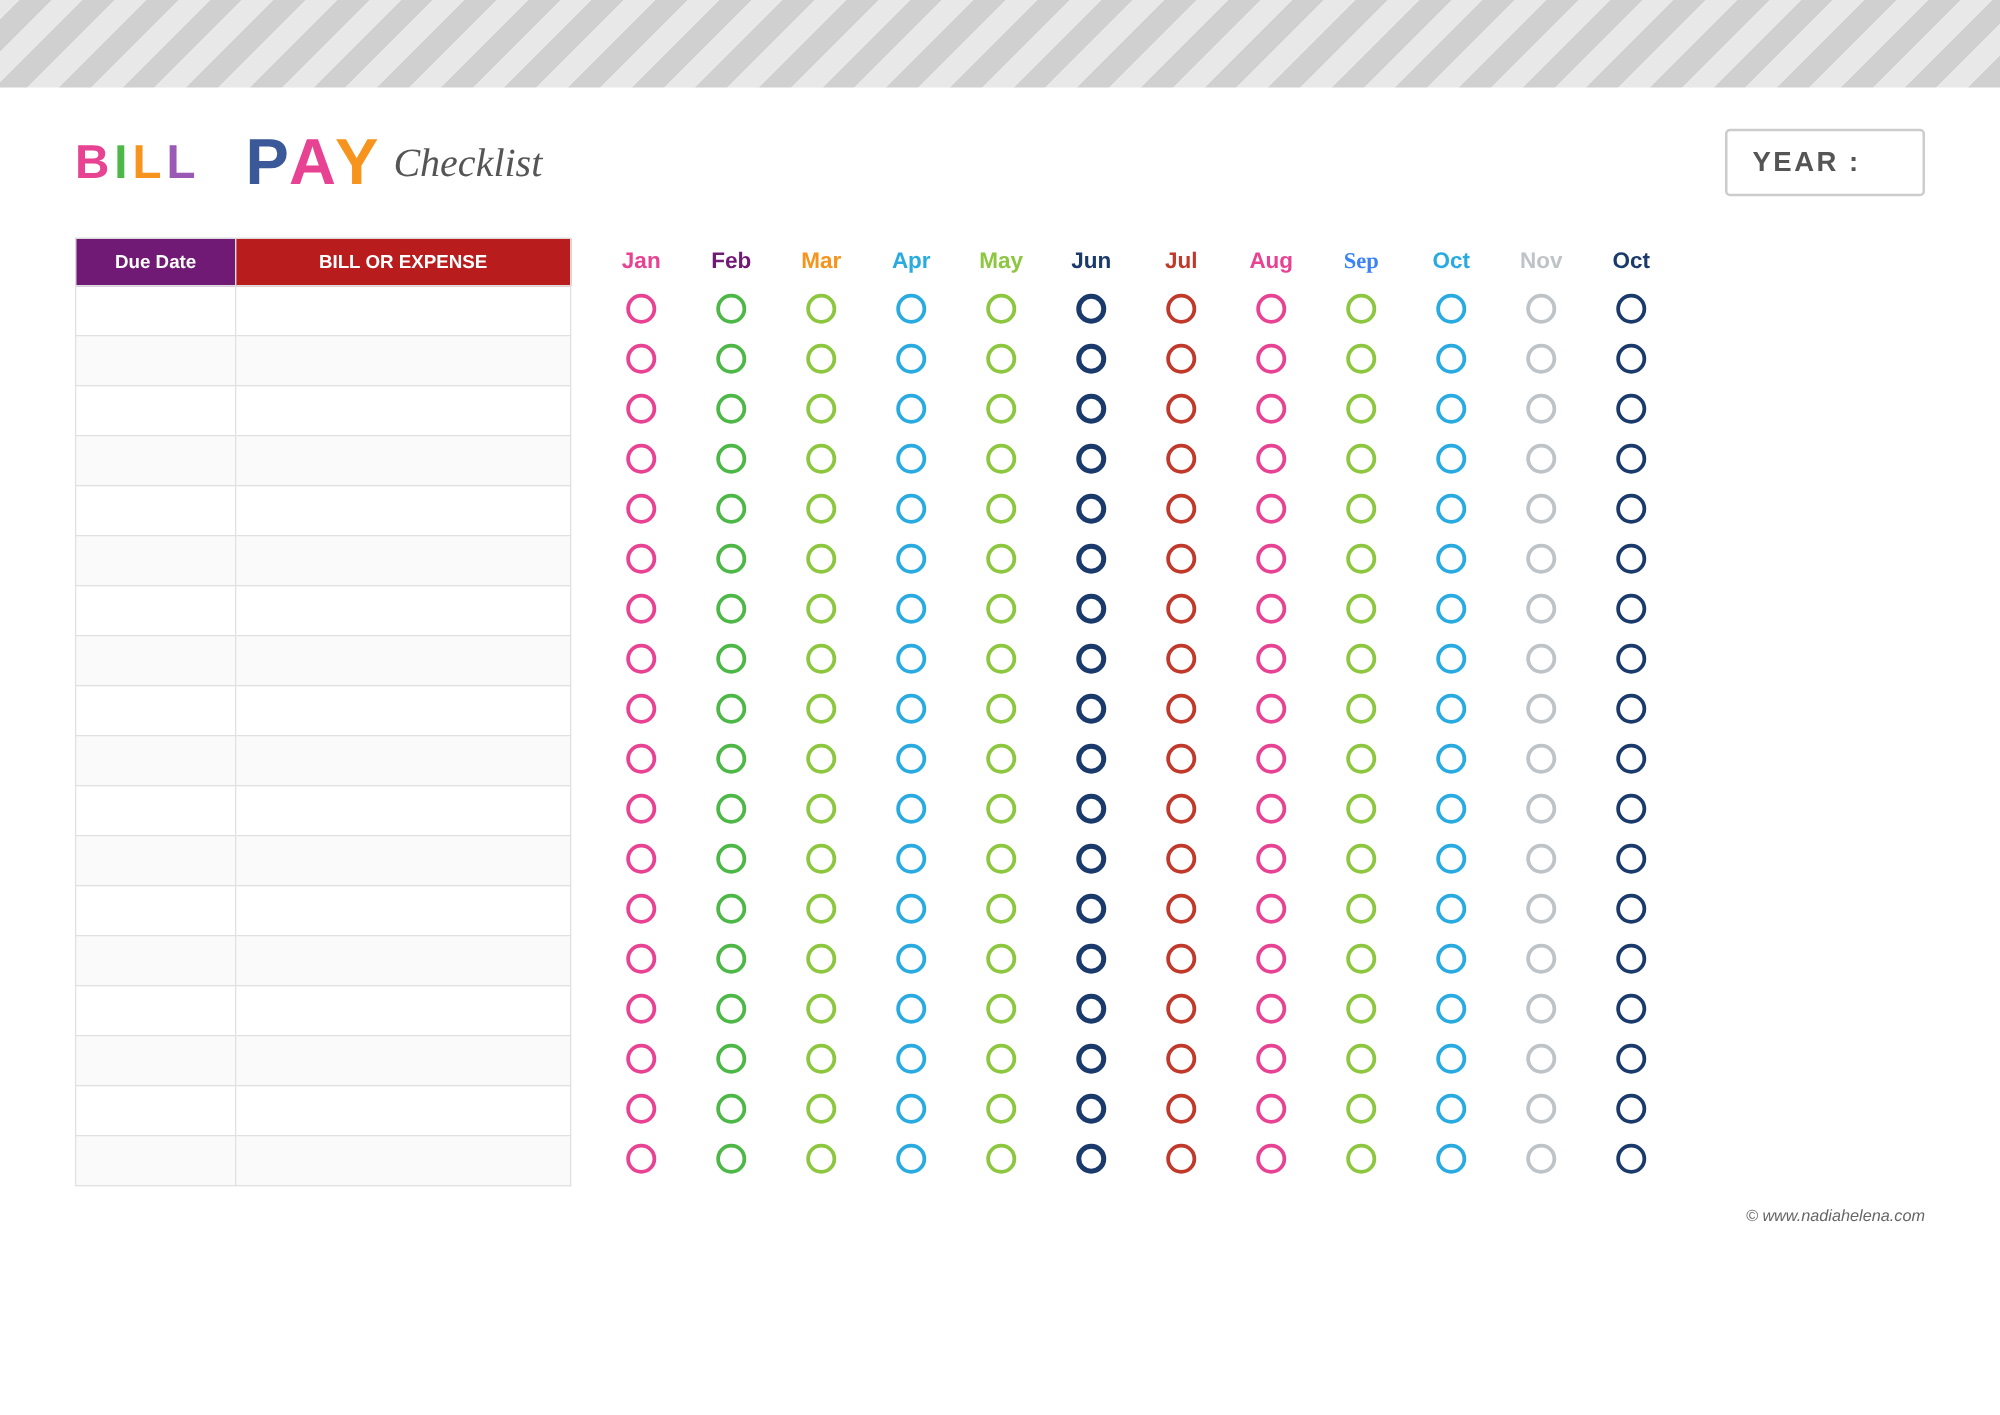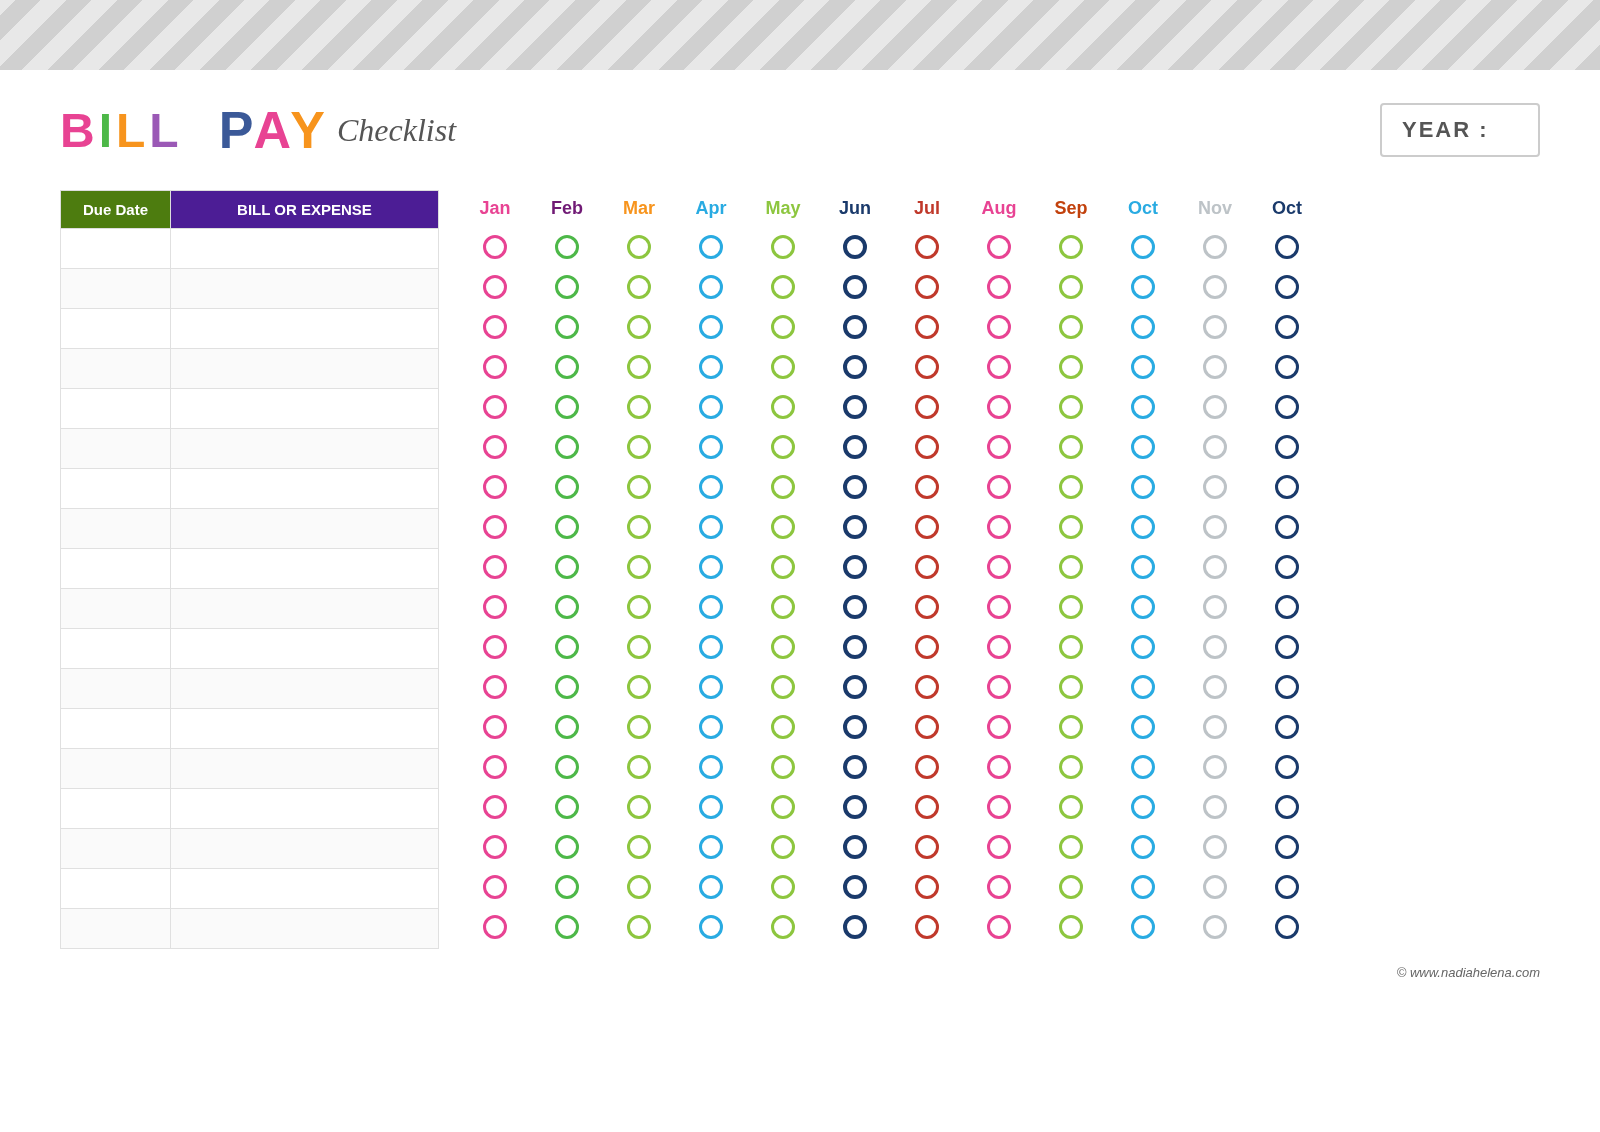--- a/index.html
+++ b/index.html
@@ -36,21 +36,21 @@
       margin-bottom: 30px;
     }
 
     .title-left {
       display: flex;
       align-items: center;
       gap: 0;
     }
 
     .title-bill {
-      font-size: 48px;
+      font-size: 38px;
       font-weight: 900;
       font-family: 'Arial Black', Arial, sans-serif;
       letter-spacing: 4px;
     }
     .title-b { color: #e84393; }
     .title-i { color: #4db848; }
     .title-l1 { color: #f7941d; }
     .title-l2 { color: #9b59b6; }
 
     .title-pay {
@@ -99,28 +99,28 @@
 
     .left-table th {
       padding: 10px 14px;
       text-align: center;
       font-size: 15px;
       font-weight: bold;
       border: 1px solid #ddd;
     }
 
     .th-due {
-      background-color: #4d7c0f;
+      background-color: #701a75;
       color: white;
       font-size: 16px;
-      width: 110px;
+      width: 128px;
     }
 
     .th-bill {
-      background-color: #4c1d95;
+      background-color: #b91c1c;
       color: white;
       font-size: 16px;
       width: 268px;
     }
 
     .left-table td {
       border: 1px solid #e0e0e0;
       padding: 8px 10px;
       height: 40px;
     }
@@ -161,21 +161,21 @@
 
     
     .col-jan { color: #e84393; }
     .col-feb { color: #701a75; margin-top: 39px; }
     .col-mar { color: #f7941d; }
     .col-apr { color: #29abe2; }
     .col-may { color: #8dc63f; }
     .col-jun { color: #1a3a6b; }
     .col-jul { color: #c0392b; }
     .col-aug { color: #e84393; }
-    .col-sep { color: #c2410c; }
+    .col-sep { color: #3b82f6; font-family: Liberation Serif, serif; }
     .col-oct { color: #29abe2; }
     .col-nov { color: #bdc3c7; }
     .col-dec { color: #1a3a6b; }
 
     
     .circ-jan { border-color: #e84393; }
     .circ-feb { border-color: #4db848; }
     .circ-mar { border-color: #8dc63f; }
     .circ-apr { border-color: #29abe2; }
     .circ-may { border-color: #8dc63f; }

